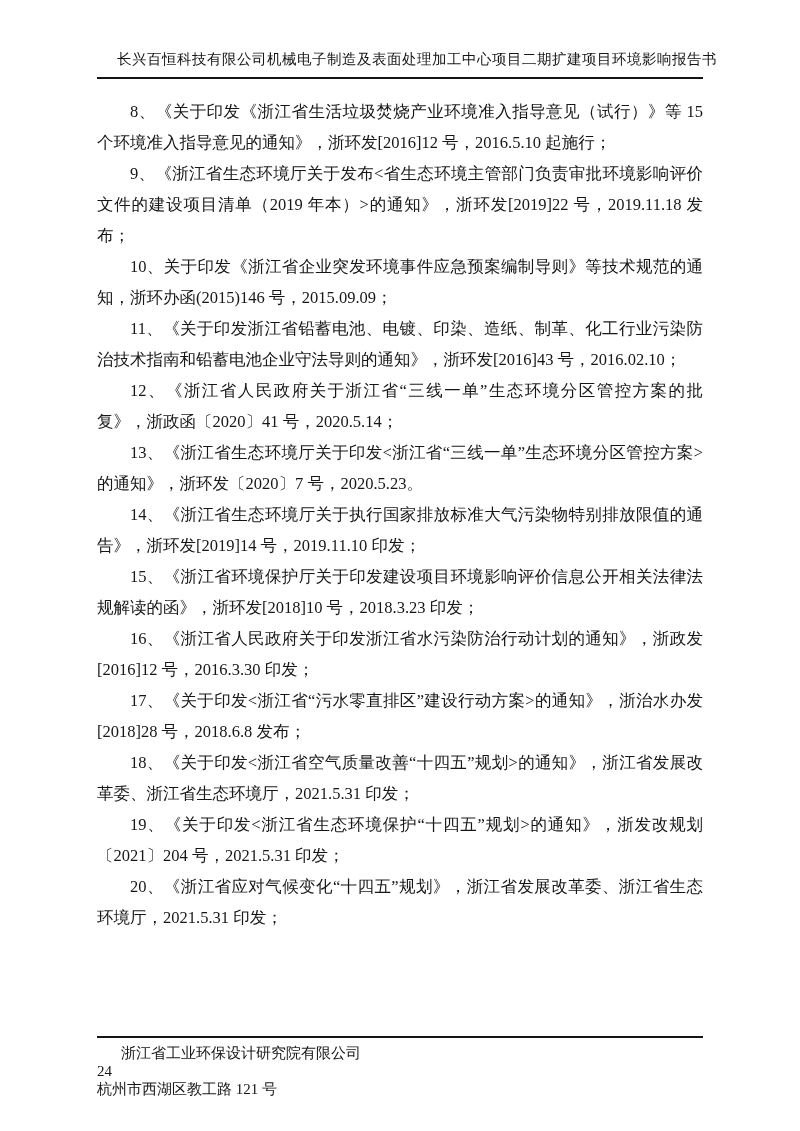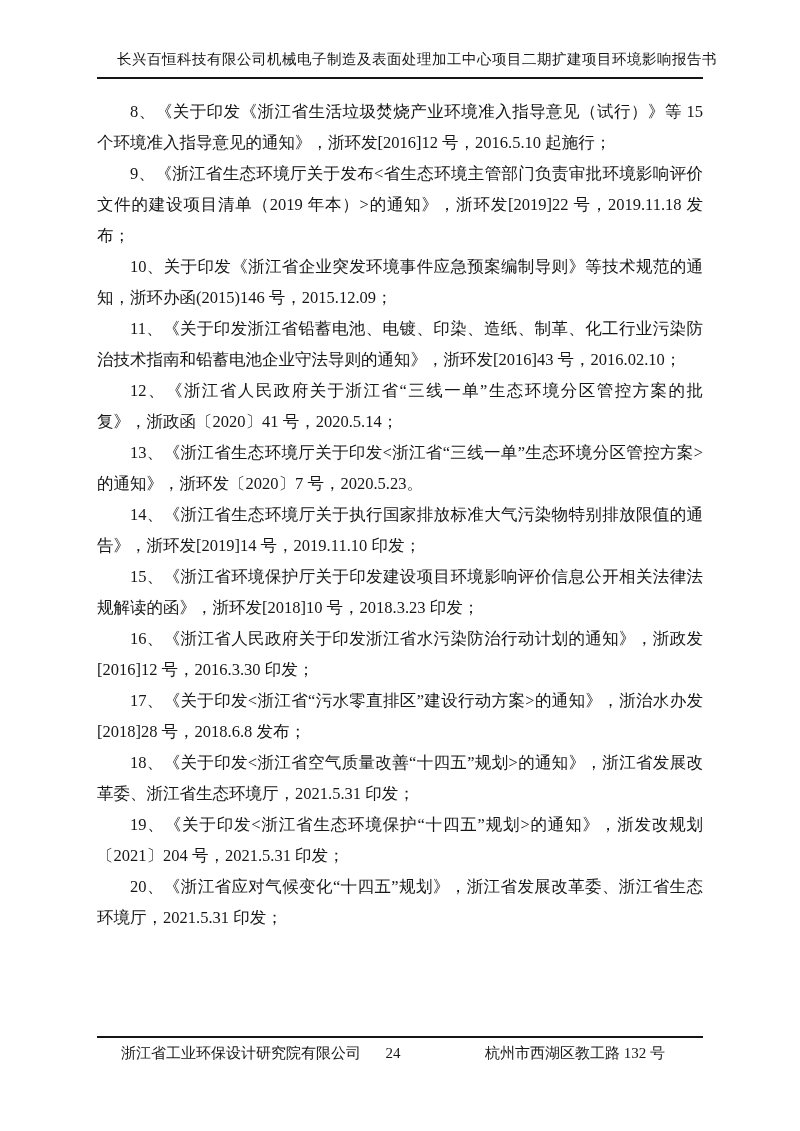--- a/index.html
+++ b/index.html
@@ -55,53 +55,54 @@
     width: 606px;
   }
   .footer-rule {
     border-top: 2.5px solid #151515;
   }
   .footer-row {
     display: flex;
     align-items: baseline;
     padding-top: 6px;
     font-size: 15px;
+    flex-direction: column;
   }
   .f-company { flex: 1 1 0; text-align: left; padding-left: 24px; white-space: nowrap; }
   .f-page    { flex: 0 0 auto; text-align: center; }
   .f-address { flex: 1 1 0; text-align: right; padding-right: 38px; white-space: nowrap; }
 </style>
 </head>
 <body>
 
 <div class="page">
 
   <div class="header">
     <div class="header-title">长兴百恒科技有限公司机械电子制造及表面处理加工中心项目二期扩建项目环境影响报告书</div>
     <div class="header-rule"></div>
   </div>
 
   <div class="doc-body">
       <p class="para">8、《关于印发《浙江省生活垃圾焚烧产业环境准入指导意见（试行）》等 15 个环境准入指导意见的通知》，浙环发[2016]12 号，2016.5.10 起施行；</p>
       <p class="para">9、《浙江省生态环境厅关于发布&lt;省生态环境主管部门负责审批环境影响评价文件的建设项目清单（2019 年本）&gt;的通知》，浙环发[2019]22 号，2019.11.18 发布；</p>
-      <p class="para">10、关于印发《浙江省企业突发环境事件应急预案编制导则》等技术规范的通知，浙环办函(2015)146 号，2015.12.09；</p>
+      <p class="para">10、关于印发《浙江省企业突发环境事件应急预案编制导则》等技术规范的通知，浙环办函(2015)146 号，2015.09.09；</p>
       <p class="para">11、《关于印发浙江省铅蓄电池、电镀、印染、造纸、制革、化工行业污染防治技术指南和铅蓄电池企业守法导则的通知》，浙环发[2016]43 号，2016.02.10；</p>
       <p class="para">12、《浙江省人民政府关于浙江省“三线一单”生态环境分区管控方案的批复》，浙政函〔2020〕41 号，2020.5.14；</p>
       <p class="para">13、《浙江省生态环境厅关于印发&lt;浙江省“三线一单”生态环境分区管控方案&gt;的通知》，浙环发〔2020〕7 号，2020.5.23。</p>
       <p class="para">14、《浙江省生态环境厅关于执行国家排放标准大气污染物特别排放限值的通告》，浙环发[2019]14 号，2019.11.10 印发；</p>
       <p class="para">15、《浙江省环境保护厅关于印发建设项目环境影响评价信息公开相关法律法规解读的函》，浙环发[2018]10 号，2018.3.23 印发；</p>
       <p class="para">16、《浙江省人民政府关于印发浙江省水污染防治行动计划的通知》，浙政发[2016]12 号，2016.3.30 印发；</p>
       <p class="para">17、《关于印发&lt;浙江省“污水零直排区”建设行动方案&gt;的通知》，浙治水办发[2018]28 号，2018.6.8 发布；</p>
       <p class="para">18、《关于印发&lt;浙江省空气质量改善“十四五”规划&gt;的通知》，浙江省发展改革委、浙江省生态环境厅，2021.5.31 印发；</p>
       <p class="para">19、《关于印发&lt;浙江省生态环境保护“十四五”规划&gt;的通知》，浙发改规划〔2021〕204 号，2021.5.31 印发；</p>
       <p class="para">20、《浙江省应对气候变化“十四五”规划》，浙江省发展改革委、浙江省生态环境厅，2021.5.31 印发；</p>
     </div>
 
   <div class="footer">
     <div class="footer-rule"></div>
     <div class="footer-row">
       <span class="f-company">浙江省工业环保设计研究院有限公司</span>
       <span class="f-page">24</span>
-      <span class="f-address">杭州市西湖区教工路 132 号</span>
+      <span class="f-address">杭州市西湖区教工路 121 号</span>
     </div>
   </div>
 
 </div>
 
 </body></html>

